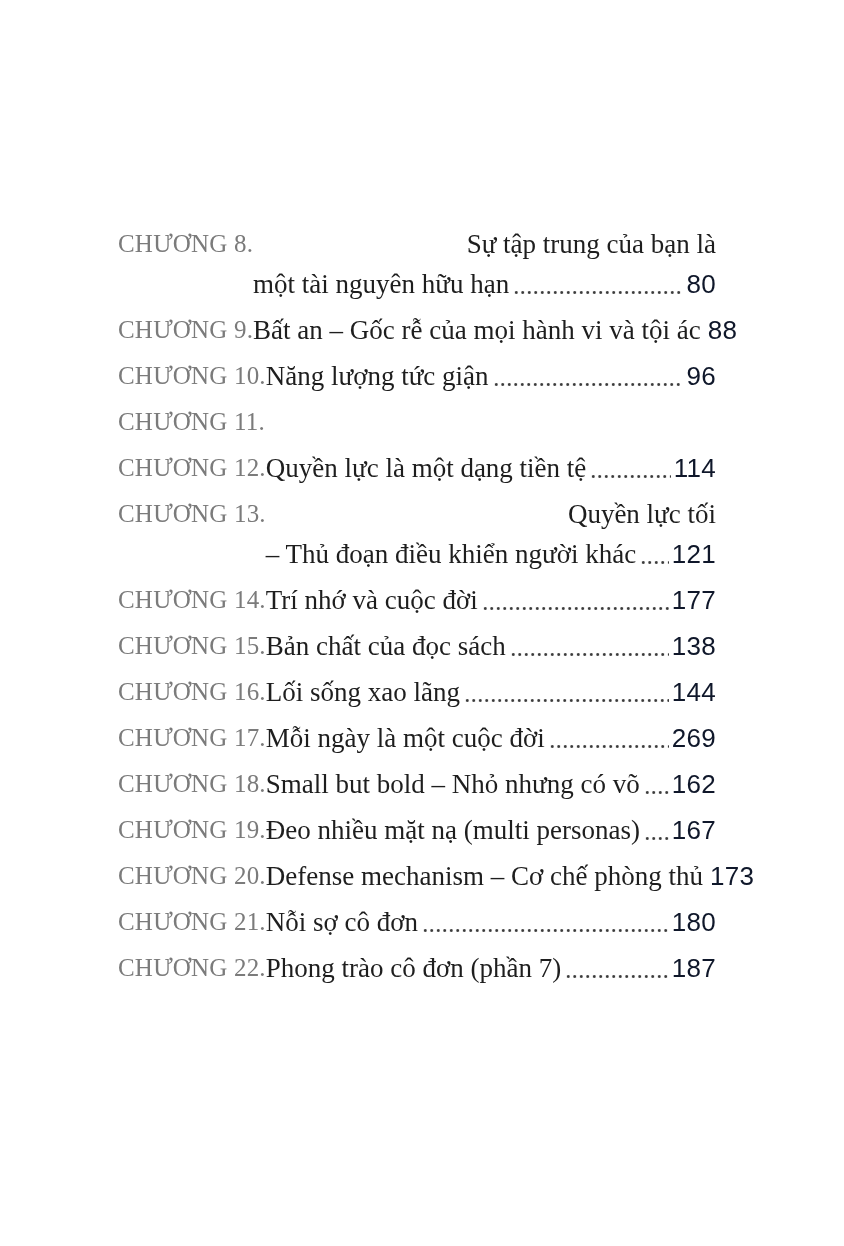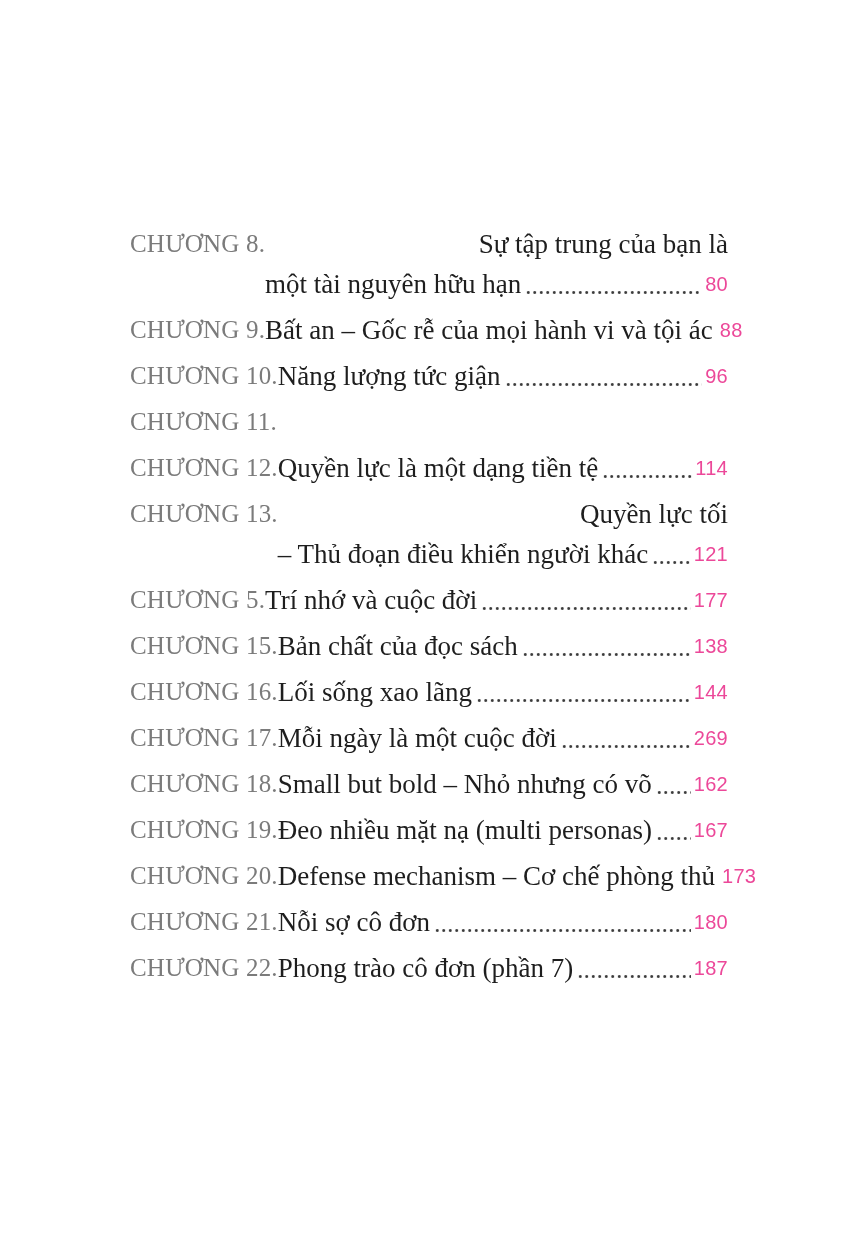--- a/index.html
+++ b/index.html
@@ -10,21 +10,21 @@
   .page {
     position: relative;
     width: 844px;
     height: 1246px;
     background: #ffffff;
     overflow: hidden;
     font-family: "Liberation Serif", serif;
   }
   .toc {
     position: absolute;
-    left: 130px;
+    left: 118px;
     top: 224px;
     width: 598px;
   }
   .entry {
     display: flex;
     align-items: flex-start;
     margin-bottom: 6px;
   }
   .label {
     flex: 0 0 135px;
@@ -59,23 +59,23 @@
     margin: 0 3px 0 4px;
     height: 40px;
     background-image: radial-gradient(circle, #3c3c3c 1.2px, rgba(0,0,0,0) 1.6px);
     background-size: 6.5px 3px;
     background-repeat: repeat-x;
     background-position: 0 27px;
   }
   .page-num {
     flex: 0 0 auto;
     font-family: "Liberation Sans", sans-serif;
-    font-size: 20px;
-    line-height: 40px;
-    color: #ec4899;
+    font-size: 26px;
+    line-height: 40px;
+    color: #0f172a;
     letter-spacing: 0.3px;
   }
 </style>
 </head>
 <body>
 
 <div class="page">
   <div class="toc">
   <div class="entry">
     <div class="label">CHƯƠNG 8.</div>
@@ -132,21 +132,21 @@
       <div class="title-line">Quyền lực tối</div>
           <div class="last-line">
         <span class="title-text">– Thủ đoạn điều khiển người khác</span>
         <span class="dots"></span>
         <span class="page-num">121</span>
       </div>
     </div>
   </div>
 
   <div class="entry">
-    <div class="label">CHƯƠNG 5.</div>
+    <div class="label">CHƯƠNG 14.</div>
     <div class="body">
       <div class="last-line">
         <span class="title-text">Trí nhớ và cuộc đời</span>
         <span class="dots"></span>
         <span class="page-num">177</span>
       </div>
     </div>
   </div>
 
   <div class="entry">

